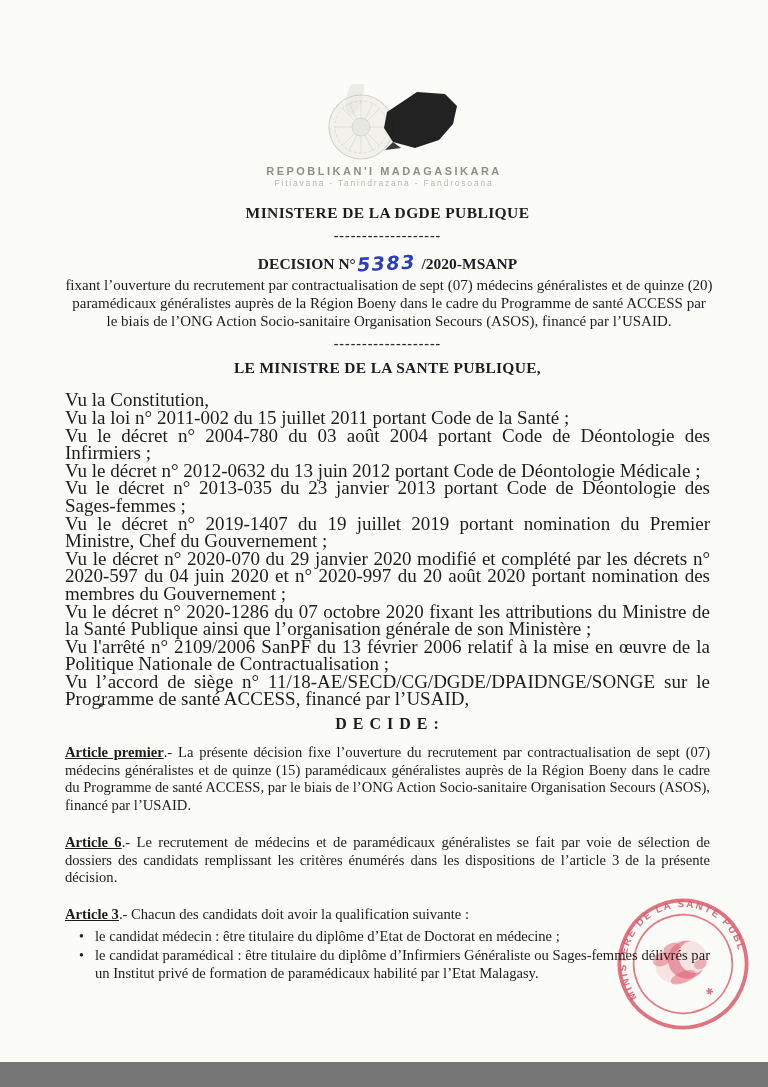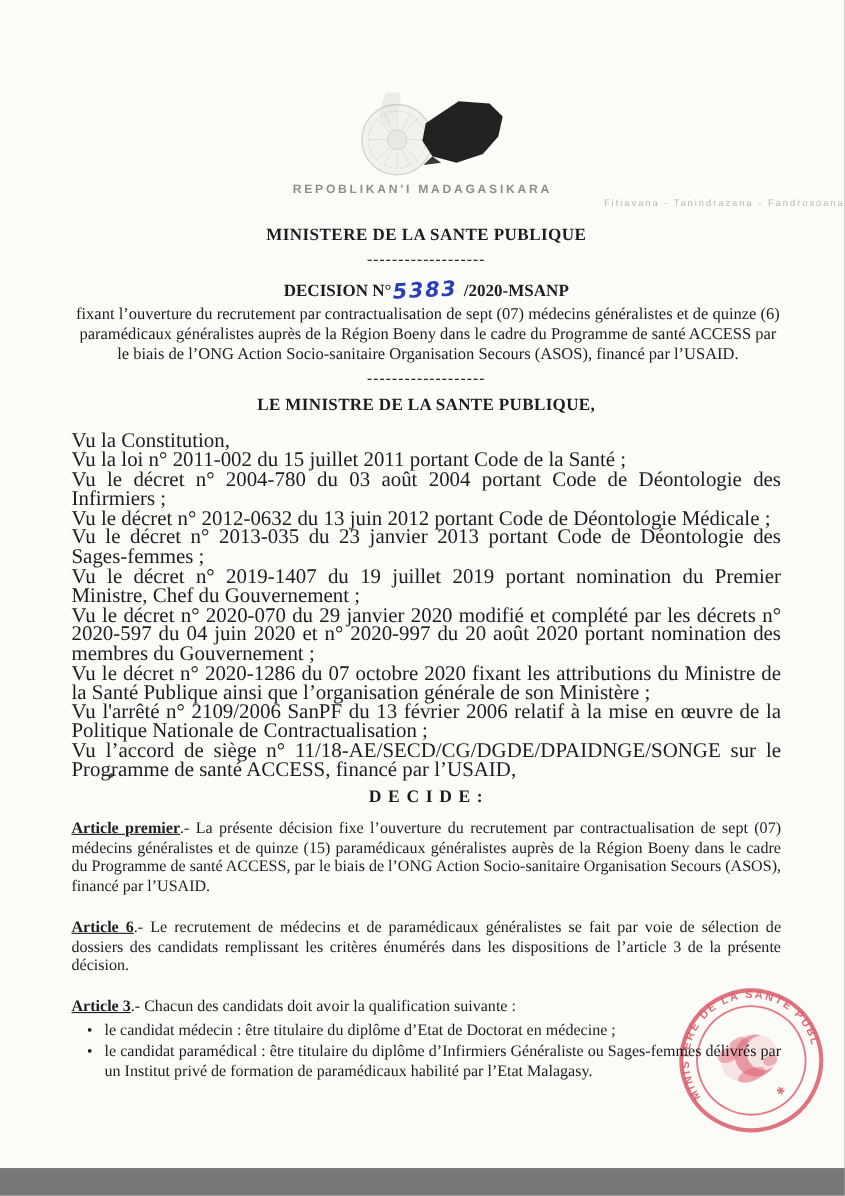--- a/index.html
+++ b/index.html
@@ -24,21 +24,20 @@
     font-size:11px; font-weight:bold;
     letter-spacing:2.5px;
     color:#8f8f88;
   }
   .motto {
     font-family:"Liberation Sans", sans-serif;
     font-size:8.5px;
     letter-spacing:1.8px;
     color:#b9b9b2;
     margin-top:1px;
-    text-align:right;
   }
 
   .center { text-align:center; }
   .ministry-title {
     margin-top:16px;
     font-size:15.5px; font-weight:bold;
     letter-spacing:0.4px;
   }
   .separator {
     margin-top:6px;
@@ -151,30 +150,30 @@
       </g>
 
       <path d="M98 28 L128 8 L156 10 L168 22 L164 40 L150 56 L126 64 L104 58 L95 44 Z" fill="#161616" opacity="0.95"></path>
       <path d="M104 58 L96 66 L112 64 Z" fill="#161616" opacity="0.85"></path>
     </svg>
     <div class="republic-name">REPOBLIKAN'I MADAGASIKARA</div>
     <div class="motto">Fitiavana - Tanindrazana - Fandrosoana</div>
   </div>
 
   <div class="content">
-    <div class="ministry-title center">MINISTERE DE LA SANTE PUBLIQUE</div>
+    <div class="ministry-title center">MINISTERE DE LA DGDE PUBLIQUE</div>
 
     <div class="separator center">-------------------</div>
 
     <div class="decision-line center">
       <span>DECISION N°</span><span class="handwritten-number">5383</span>
       <span>/2020-MSANP</span>
     </div>
 
-    <div class="decision-subject">fixant l’ouverture du recrutement par contractualisation de sept (07) médecins généralistes et de quinze (6) paramédicaux généralistes auprès de la Région Boeny dans le cadre du Programme de santé ACCESS par le biais de l’ONG Action Socio-sanitaire Organisation Secours (ASOS), financé par l’USAID.</div>
+    <div class="decision-subject">fixant l’ouverture du recrutement par contractualisation de sept (07) médecins généralistes et de quinze (20) paramédicaux généralistes auprès de la Région Boeny dans le cadre du Programme de santé ACCESS par le biais de l’ONG Action Socio-sanitaire Organisation Secours (ASOS), financé par l’USAID.</div>
 
     <div class="separator center">-------------------</div>
 
     <div class="authority-line center">LE MINISTRE DE LA SANTE PUBLIQUE,</div>
 
     <ul class="visas">
       <li>Vu la Constitution,</li>
       <li>Vu la loi n° 2011-002 du 15 juillet 2011 portant Code de la Santé ;</li>
       <li>Vu le décret n° 2004-780 du 03 août 2004 portant Code de Déontologie des Infirmiers ;</li>
       <li>Vu le décret n° 2012-0632 du 13 juin 2012 portant Code de Déontologie Médicale ;</li>

